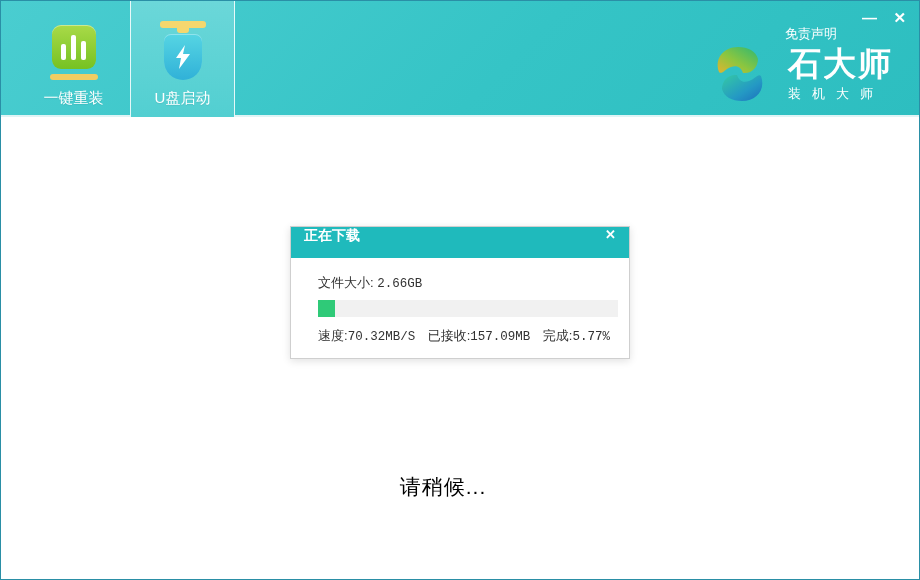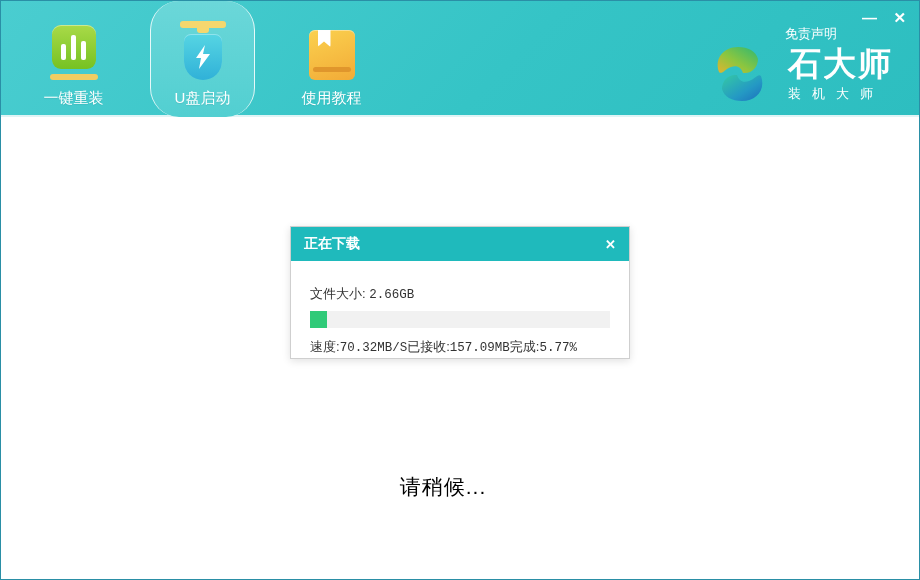--- a/index.html
+++ b/index.html
@@ -11,31 +11,30 @@
     overflow:hidden;
     border:1px solid #2a8fa6;
   }
 
   
   .header {
     position:absolute; left:0; top:0; width:920px; height:116px;
     background:linear-gradient(135deg,#4acdd0 0%,#35c4c6 55%,#2dbec0 100%);
     border-bottom:2px solid #dff4f5;
   }
-  .tabs { position:absolute; left:20px; top:0; height:116px; display:flex; gap:24px; }
+  .tabs { position:absolute; left:20px; top:0; height:116px; display:flex; gap:4px; }
   .tab {
     width:105px; height:116px; display:flex; flex-direction:column;
     align-items:center; justify-content:flex-end; padding-bottom:9px;
     cursor:pointer; color:#ffffff;
   }
   .tab.active {
     background:linear-gradient(180deg,#6bd7d9 0%,#52cfd1 100%);
     border-left:1px solid rgba(255,255,255,0.85);
     border-right:1px solid rgba(255,255,255,0.85);
-    border-radius:29px;
   }
   .tab-label { font-size:15px; margin-top:9px; text-shadow:0 1px 1px rgba(0,0,0,0.08); }
   .icon-wrap { height:62px; display:flex; flex-direction:column; align-items:center; justify-content:flex-end; }
 
   
   .chart-box {
     width:44px; height:44px; border-radius:9px;
     background:linear-gradient(180deg,#a9da48 0%,#76c222 100%);
     display:flex; align-items:flex-end; justify-content:center; gap:5px;
     padding-bottom:9px; box-shadow:inset 0 1px 0 rgba(255,255,255,0.4);
@@ -81,31 +80,31 @@
   .logo-title { font-size:33px; font-weight:bold; letter-spacing:2px; line-height:36px; }
   .logo-sub { font-size:13px; letter-spacing:11px; margin-top:3px; white-space:nowrap; }
 
   
   .dialog {
     position:absolute; left:289px; top:225px; width:340px; height:133px;
     background:#ffffff; border:1px solid #cfcfcf;
     box-shadow:0 2px 8px rgba(0,0,0,0.12);
   }
   .dialog-header {
-    height:31px; background:#1fbabc; display:flex; align-items:center;
-    justify-content:space-between; padding:17px 13px;
+    height:31px; background:#1fbabc; display:flex; align-items:flex-start;
+    justify-content:space-between; padding:0 13px;
   }
   .dialog-title { color:#ffffff; font-size:14px; font-weight:bold; }
   .dialog-close { color:#ffffff; font-size:13px; font-weight:bold; cursor:pointer; }
-  .dialog-body { padding:24px 19px 0 19px; color:#333333; font-size:13px; }
+  .dialog-body { padding:16px 19px 0 19px; color:#333333; font-size:13px;margin-left:8px; }
   .info-row { margin-bottom:8px; white-space:nowrap; }
   .mono { font-family:"Liberation Mono","DejaVu Sans Mono",monospace; font-size:12.5px; }
   .progress-track { width:300px; height:17px; background:#f1f1f1; margin-top:2px; }
   .progress-fill { height:100%; background:#2fca78; }
-  .stats-row { display:flex; justify-content:flex-start; margin-top:10px; white-space:nowrap; }
+  .stats-row { display:flex; justify-content:space-between; margin-top:10px; white-space:nowrap; }
 
   
   .wait-text {
     position:absolute; top:472px; left:0; width:884px; text-align:center;
     font-size:21px; color:#000000; letter-spacing:1px;
   }
 </style>
 </head>
 <body>
 
@@ -131,29 +130,20 @@
         <div class="usb-neck"></div>
         <div class="usb-body">
           <svg width="16" height="24" viewBox="0 0 16 24">
             <polygon points="10,0 1,13 6,13 4,24 15,9 8,9" fill="#ffffff"></polygon>
           </svg>
         </div>
       </div>
       <div class="tab-label">U盘启动</div>
     </div>
 
-    <div class="tab">
-      <div class="icon-wrap">
-        <div class="book">
-          <div class="bookmark"></div>
-          <div class="book-stripe"></div>
-        </div>
-      </div>
-      <div class="tab-label">使用教程</div>
-    </div>
 
   </div>
 
   <div class="disclaimer">免责声明</div>
   <div class="win-btn btn-min">—</div>
   <div class="win-btn btn-close">✕</div>
 
   <div class="logo">
     <svg width="52" height="58" viewBox="0 0 52 58">
       <defs>

